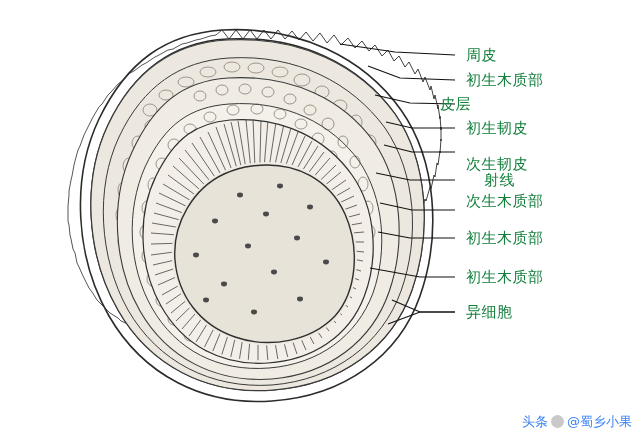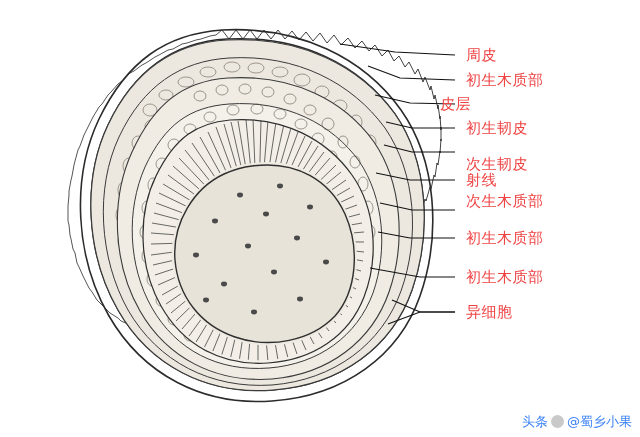--- a/index.html
+++ b/index.html
@@ -25,21 +25,21 @@
     position: absolute;
     left: 0; top: 0;
     width: 640px;
     height: 437px;
   }
   .label {
     position: absolute;
     font-family: "DejaVu Sans", sans-serif;
     font-size: 15px;
     line-height: 18px;
-    color: #ef4444;
+    color: #15803d;
     white-space: nowrap;
     letter-spacing: 0.5px;
   }
   #watermark {
     position: absolute;
     right: 8px;
     bottom: 6px;
     font-size: 13px;
     color: #3b82f6;
     white-space: nowrap;
@@ -349,21 +349,21 @@
       <path d="M455,312 L420,312 L392,300"></path>
       <path d="M455,312 L420,312 L388,324"></path>
     </g>
   </svg>
 
   <div class="label" style="left:466px; top:46px;">周皮</div>
   <div class="label" style="left:466px; top:71px;">初生木质部</div>
   <div class="label" style="left:440px; top:95px;">皮层</div>
   <div class="label" style="left:466px; top:119px;">初生韧皮</div>
   <div class="label" style="left:466px; top:143px;margin-top:12px;">次生韧皮</div>
-  <div class="label" style="left:466px; top:171px;">射线</div>
+  <div class="label" style="left:484px; top:171px;">射线</div>
   <div class="label" style="left:466px; top:192px;">次生木质部</div>
   <div class="label" style="left:466px; top:229px;">初生木质部</div>
   <div class="label" style="left:466px; top:268px;">初生木质部</div>
   <div class="label" style="left:466px; top:303px;">异细胞</div>
 
   <div id="watermark">
     <span>头条</span><span class="wm-logo"></span><span>@蜀乡小果</span>
   </div>
 
 </div>

